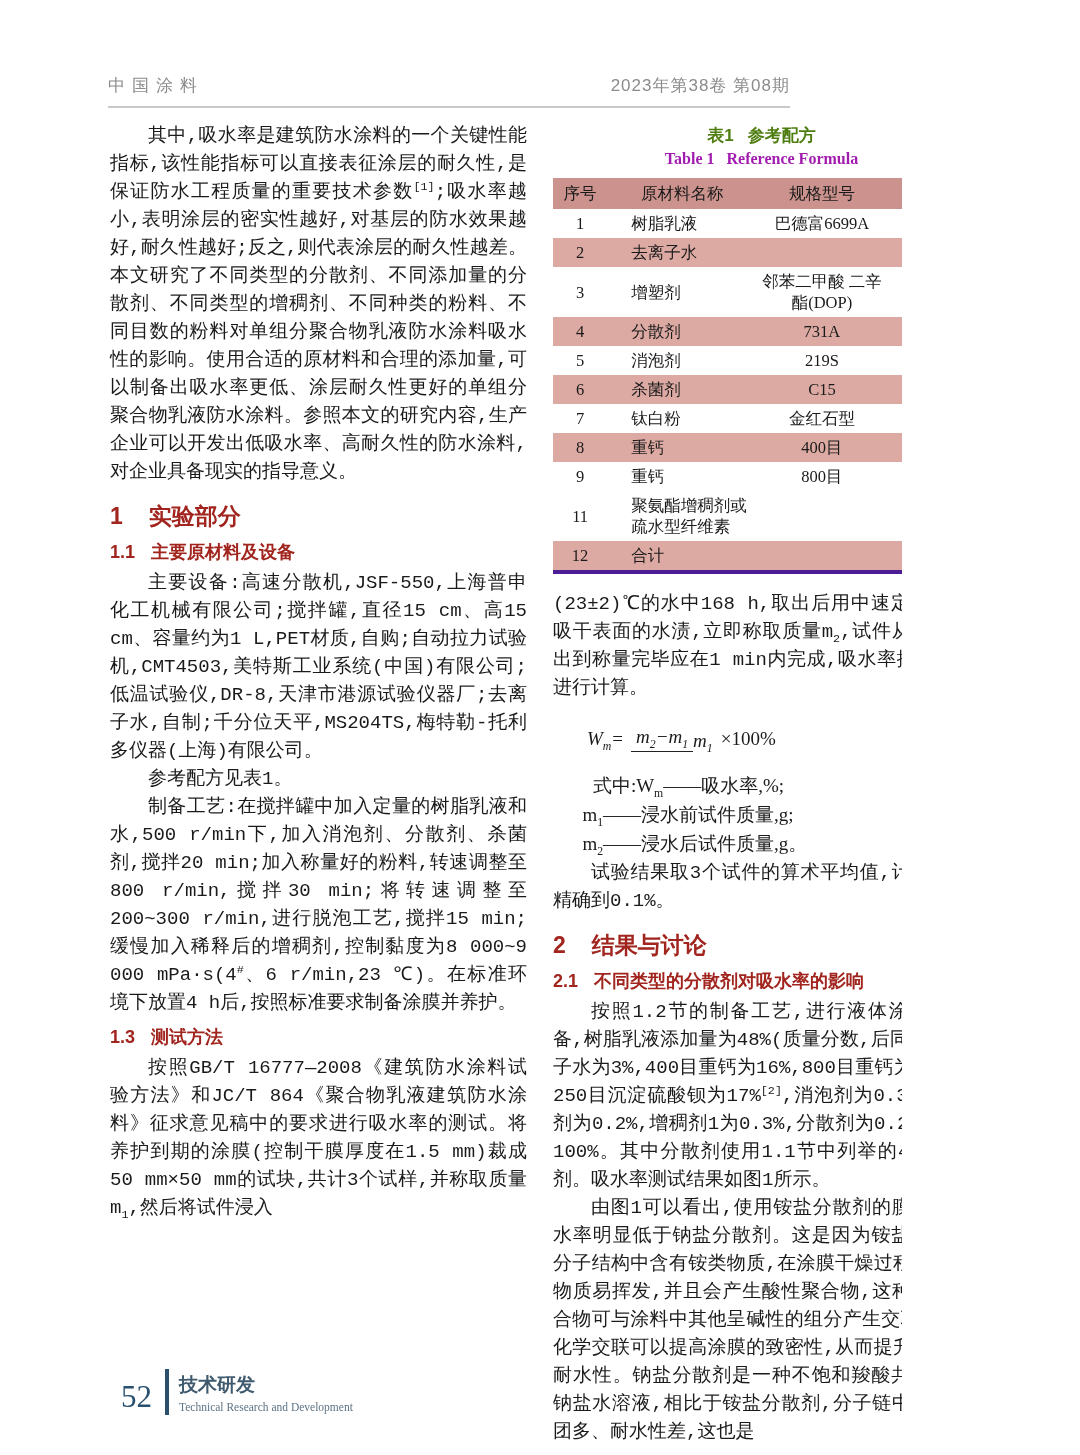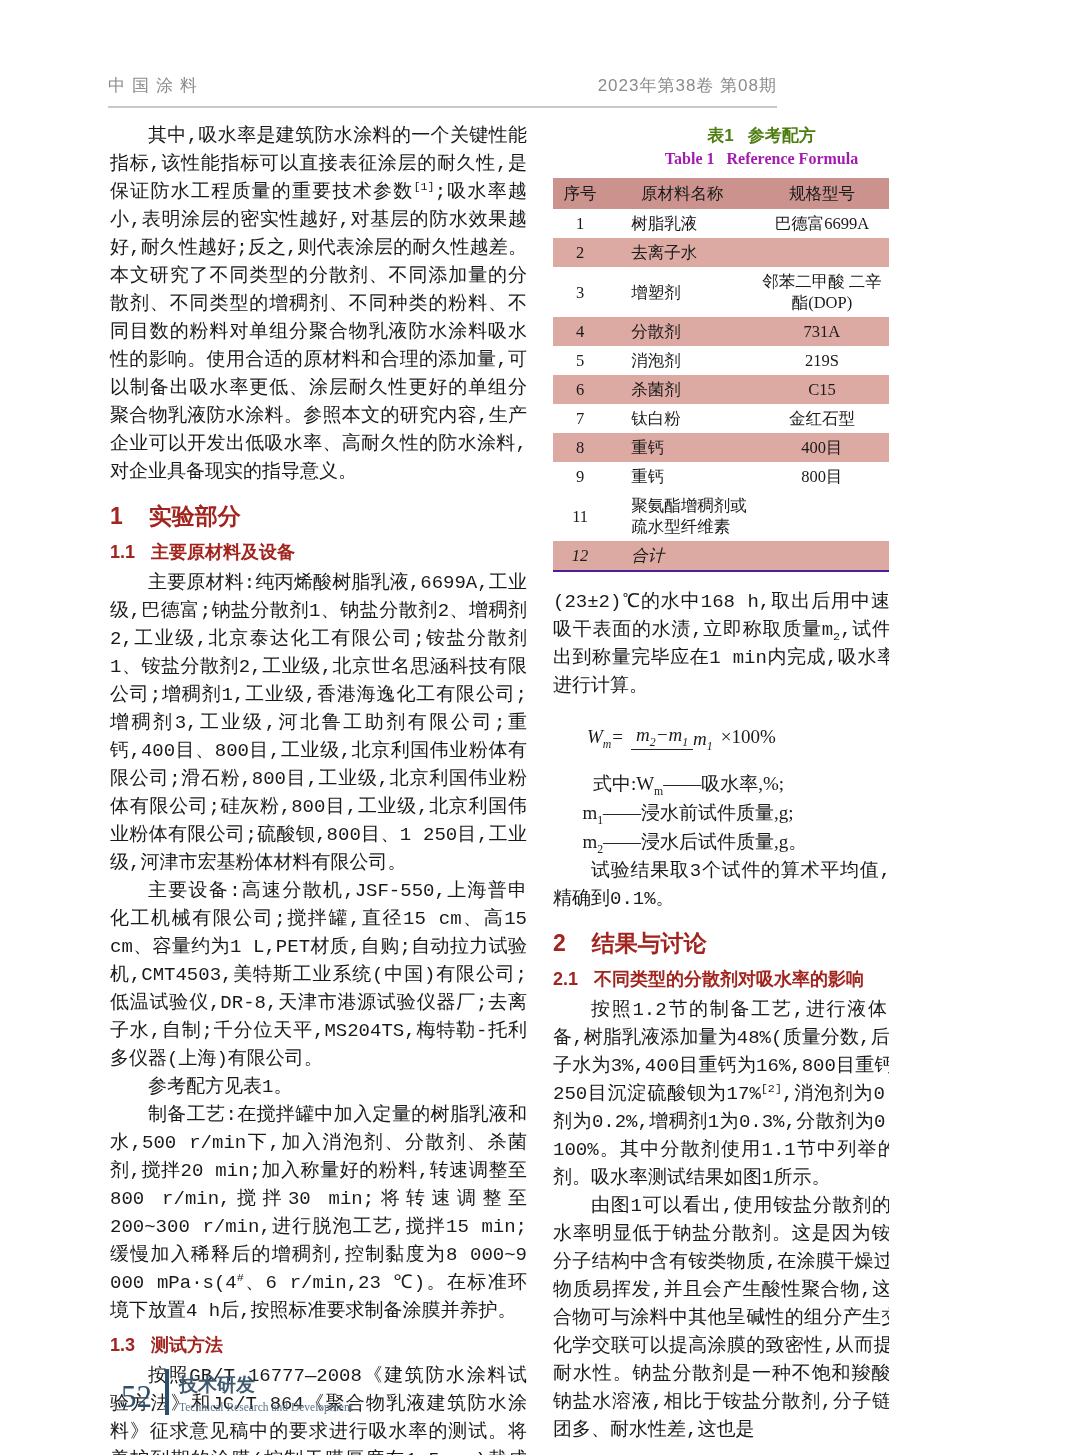--- a/index.html
+++ b/index.html
@@ -3,20 +3,21 @@
 <meta charset="utf-8">
 <style>
   html,body{margin:0;padding:0;background:#ffffff;}
   .page{
     position:relative;
     width:889px;height:1455px;
     background:#fff;
     font-family:"Liberation Serif","DejaVu Serif",serif;
     color:#1a1a1a;
     overflow:hidden;
+    padding-left:13px;
   }
   
   .runhead{
     position:absolute;top:74px;left:108px;right:112px;
     display:flex;justify-content:space-between;align-items:flex-end;
     border-bottom:2px solid #c9c9c9;
     padding-bottom:9px;
     color:#8b8b8b;font-size:17px;
     font-family:"Liberation Sans","DejaVu Sans",sans-serif;
   }
@@ -73,21 +74,21 @@
     font-weight:normal;
     padding:5px 4px;
   }
   table.ref td{padding:4px 4px;}
   table.ref tr.alt td{background:#dcaaa3;}
   table.ref th:nth-child(1),table.ref td:nth-child(1){width:13%;text-align:center;}
   table.ref th:nth-child(2){width:36%;text-align:center;}
   table.ref td:nth-child(2){width:36%;text-align:left;padding-left:24px;}
   table.ref th:nth-child(3),table.ref td:nth-child(3){width:31%;text-align:center;}
   table.ref th:nth-child(4),table.ref td:nth-child(4){width:20%;text-align:center;}
-  table.ref tbody tr:last-child td{border-bottom:2px solid #4c1d95;font-style:italic;}
+  table.ref tbody tr:last-child td{border-bottom:4px solid #4c1d95;}
   
   .formula{
     display:flex;align-items:center;
     margin:24px 0 20px;padding-left:34px;
     font-size:19px;
   }
   .fvar{font-style:italic;}
   .feq{margin:0 4px 0 1px;}
   .frac{
     display:inline-flex;flex-direction:row;align-items:center;
@@ -134,21 +135,20 @@
     <div class="col">
       <p class="para indent">其中,吸水率是建筑防水涂料的一个关键性能指标,该性能指标可以直接表征涂层的耐久性,是保证防水工程质量的重要技术参数<sup>[1]</sup>;吸水率越小,表明涂层的密实性越好,对基层的防水效果越好,耐久性越好;反之,则代表涂层的耐久性越差。本文研究了不同类型的分散剂、不同添加量的分散剂、不同类型的增稠剂、不同种类的粉料、不同目数的粉料对单组分聚合物乳液防水涂料吸水性的影响。使用合适的原材料和合理的添加量,可以制备出吸水率更低、涂层耐久性更好的单组分聚合物乳液防水涂料。参照本文的研究内容,生产企业可以开发出低吸水率、高耐久性的防水涂料,对企业具备现实的指导意义。</p>
 
       <h1 class="sec">
         <span class="num">1</span><span>实验部分</span>
       </h1>
 
       <h2 class="subsec">
         <span class="num">1.1</span><span>主要原材料及设备</span>
       </h2>
-      <p class="para indent">主要原材料:纯丙烯酸树脂乳液,6699A,工业级,巴德富;钠盐分散剂1、钠盐分散剂2、增稠剂2,工业级,北京泰达化工有限公司;铵盐分散剂1、铵盐分散剂2,工业级,北京世名思涵科技有限公司;增稠剂1,工业级,香港海逸化工有限公司;增稠剂3,工业级,河北鲁工助剂有限公司;重钙,400目、800目,工业级,北京利国伟业粉体有限公司;滑石粉,800目,工业级,北京利国伟业粉体有限公司;硅灰粉,800目,工业级,北京利国伟业粉体有限公司;硫酸钡,800目、1 250目,工业级,河津市宏基粉体材料有限公司。</p>
       <p class="para indent">主要设备:高速分散机,JSF-550,上海普申化工机械有限公司;搅拌罐,直径15 cm、高15 cm、容量约为1 L,PET材质,自购;自动拉力试验机,CMT4503,美特斯工业系统(中国)有限公司;低温试验仪,DR-8,天津市港源试验仪器厂;去离子水,自制;千分位天平,MS204TS,梅特勒-托利多仪器(上海)有限公司。</p>
 
       <p class="para indent">参考配方见表1。</p>
       <p class="para indent">制备工艺:在搅拌罐中加入定量的树脂乳液和水,500 r/min下,加入消泡剂、分散剂、杀菌剂,搅拌20 min;加入称量好的粉料,转速调整至800 r/min,搅拌30 min;将转速调整至200~300 r/min,进行脱泡工艺,搅拌15 min;缓慢加入稀释后的增稠剂,控制黏度为8 000~9 000 mPa·s(4<sup>#</sup>、6 r/min,23 ℃)。在标准环境下放置4 h后,按照标准要求制备涂膜并养护。</p>
 
       <h2 class="subsec">
         <span class="num">1.3</span><span>测试方法</span>
       </h2>
       <p class="para indent">按照GB/T 16777—2008《建筑防水涂料试验方法》和JC/T 864《聚合物乳液建筑防水涂料》征求意见稿中的要求进行吸水率的测试。将养护到期的涂膜(控制干膜厚度在1.5 mm)裁成50 mm×50 mm的试块,共计3个试样,并称取质量m<sub>1</sub>,然后将试件浸入</p>
     </div>

